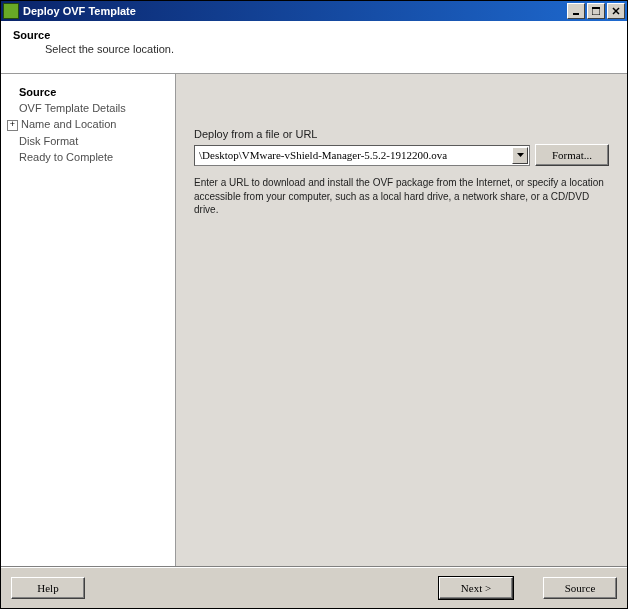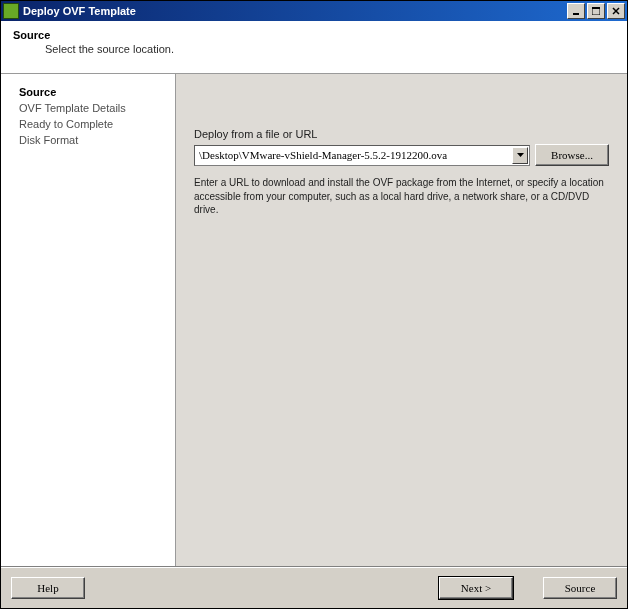--- a/index.html
+++ b/index.html
@@ -63,36 +63,37 @@
 
   <div class="header">
     <div class="h1">Source</div>
     <div class="sub">Select the source location.</div>
   </div>
 
   <div class="body">
     <div class="sidebar">
       <div class="step current"><span>Source</span></div>
       <div class="step"><span>OVF Template Details</span></div>
+      <div class="step"><span class="expand">+</span><span>Name and Location</span></div>
+      <div class="step"><span>Disk Format</span></div>
       <div class="step"><span>Ready to Complete</span></div>
-      <div class="step"><span>Disk Format</span></div>
     </div>
 
     <div class="main">
       <div class="lbl">Deploy from a file or URL</div>
       <div class="url-row">
         <div class="combo">
           <input type="text" value="\Desktop\VMware-vShield-Manager-5.5.2-1912200.ova" style="">
           <div class="arrow">
             <svg width="7" height="4">
                 <polygon points="0,0 7,0 3.5,4" fill="#000"></polygon>
               </svg>
           </div>
         </div>
-        <button class="btn">Browse...</button>
+        <button class="btn">Format...</button>
       </div>
       <div class="hint">Enter a URL to download and install the OVF package from the Internet, or specify a location accessible from your computer, such as a local hard drive, a network share, or a CD/DVD drive.</div>
     </div>
   </div>
 
   <div class="footer">
     <button class="btn">Help</button>
     <div class="spacer"></div>
     <button class="btn default">Next &gt;</button>
     <div style="width:14px"></div>

